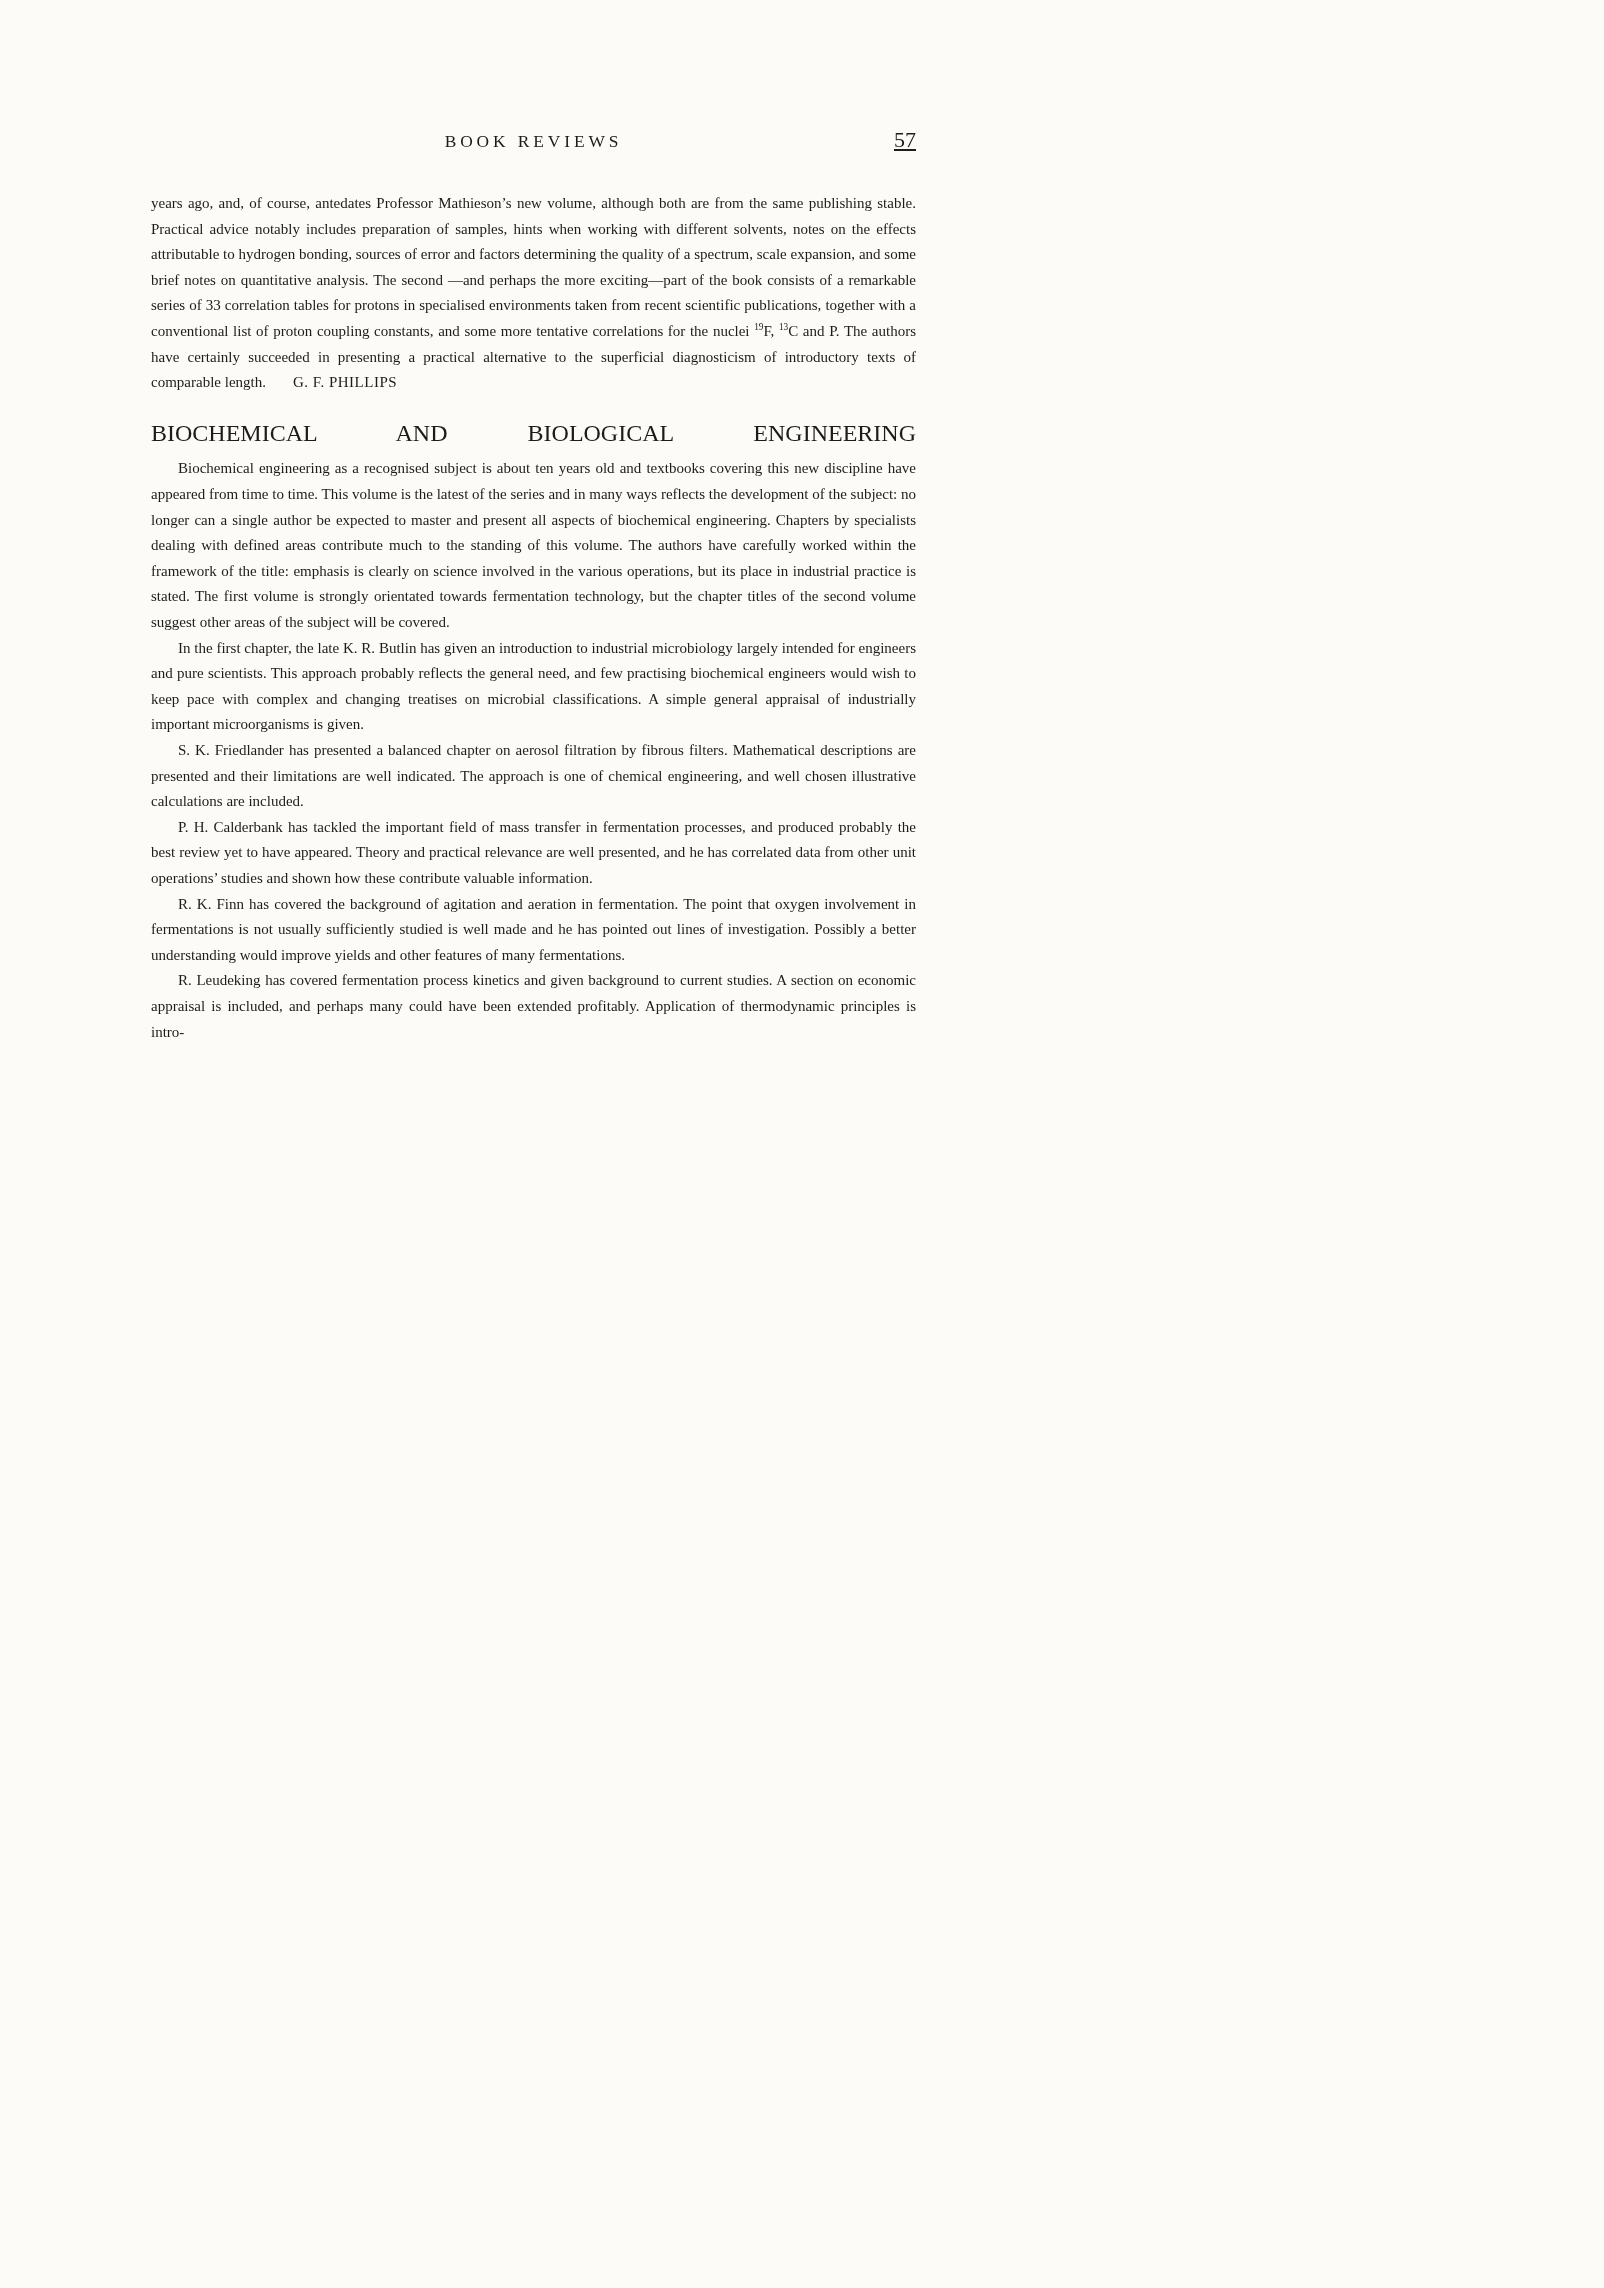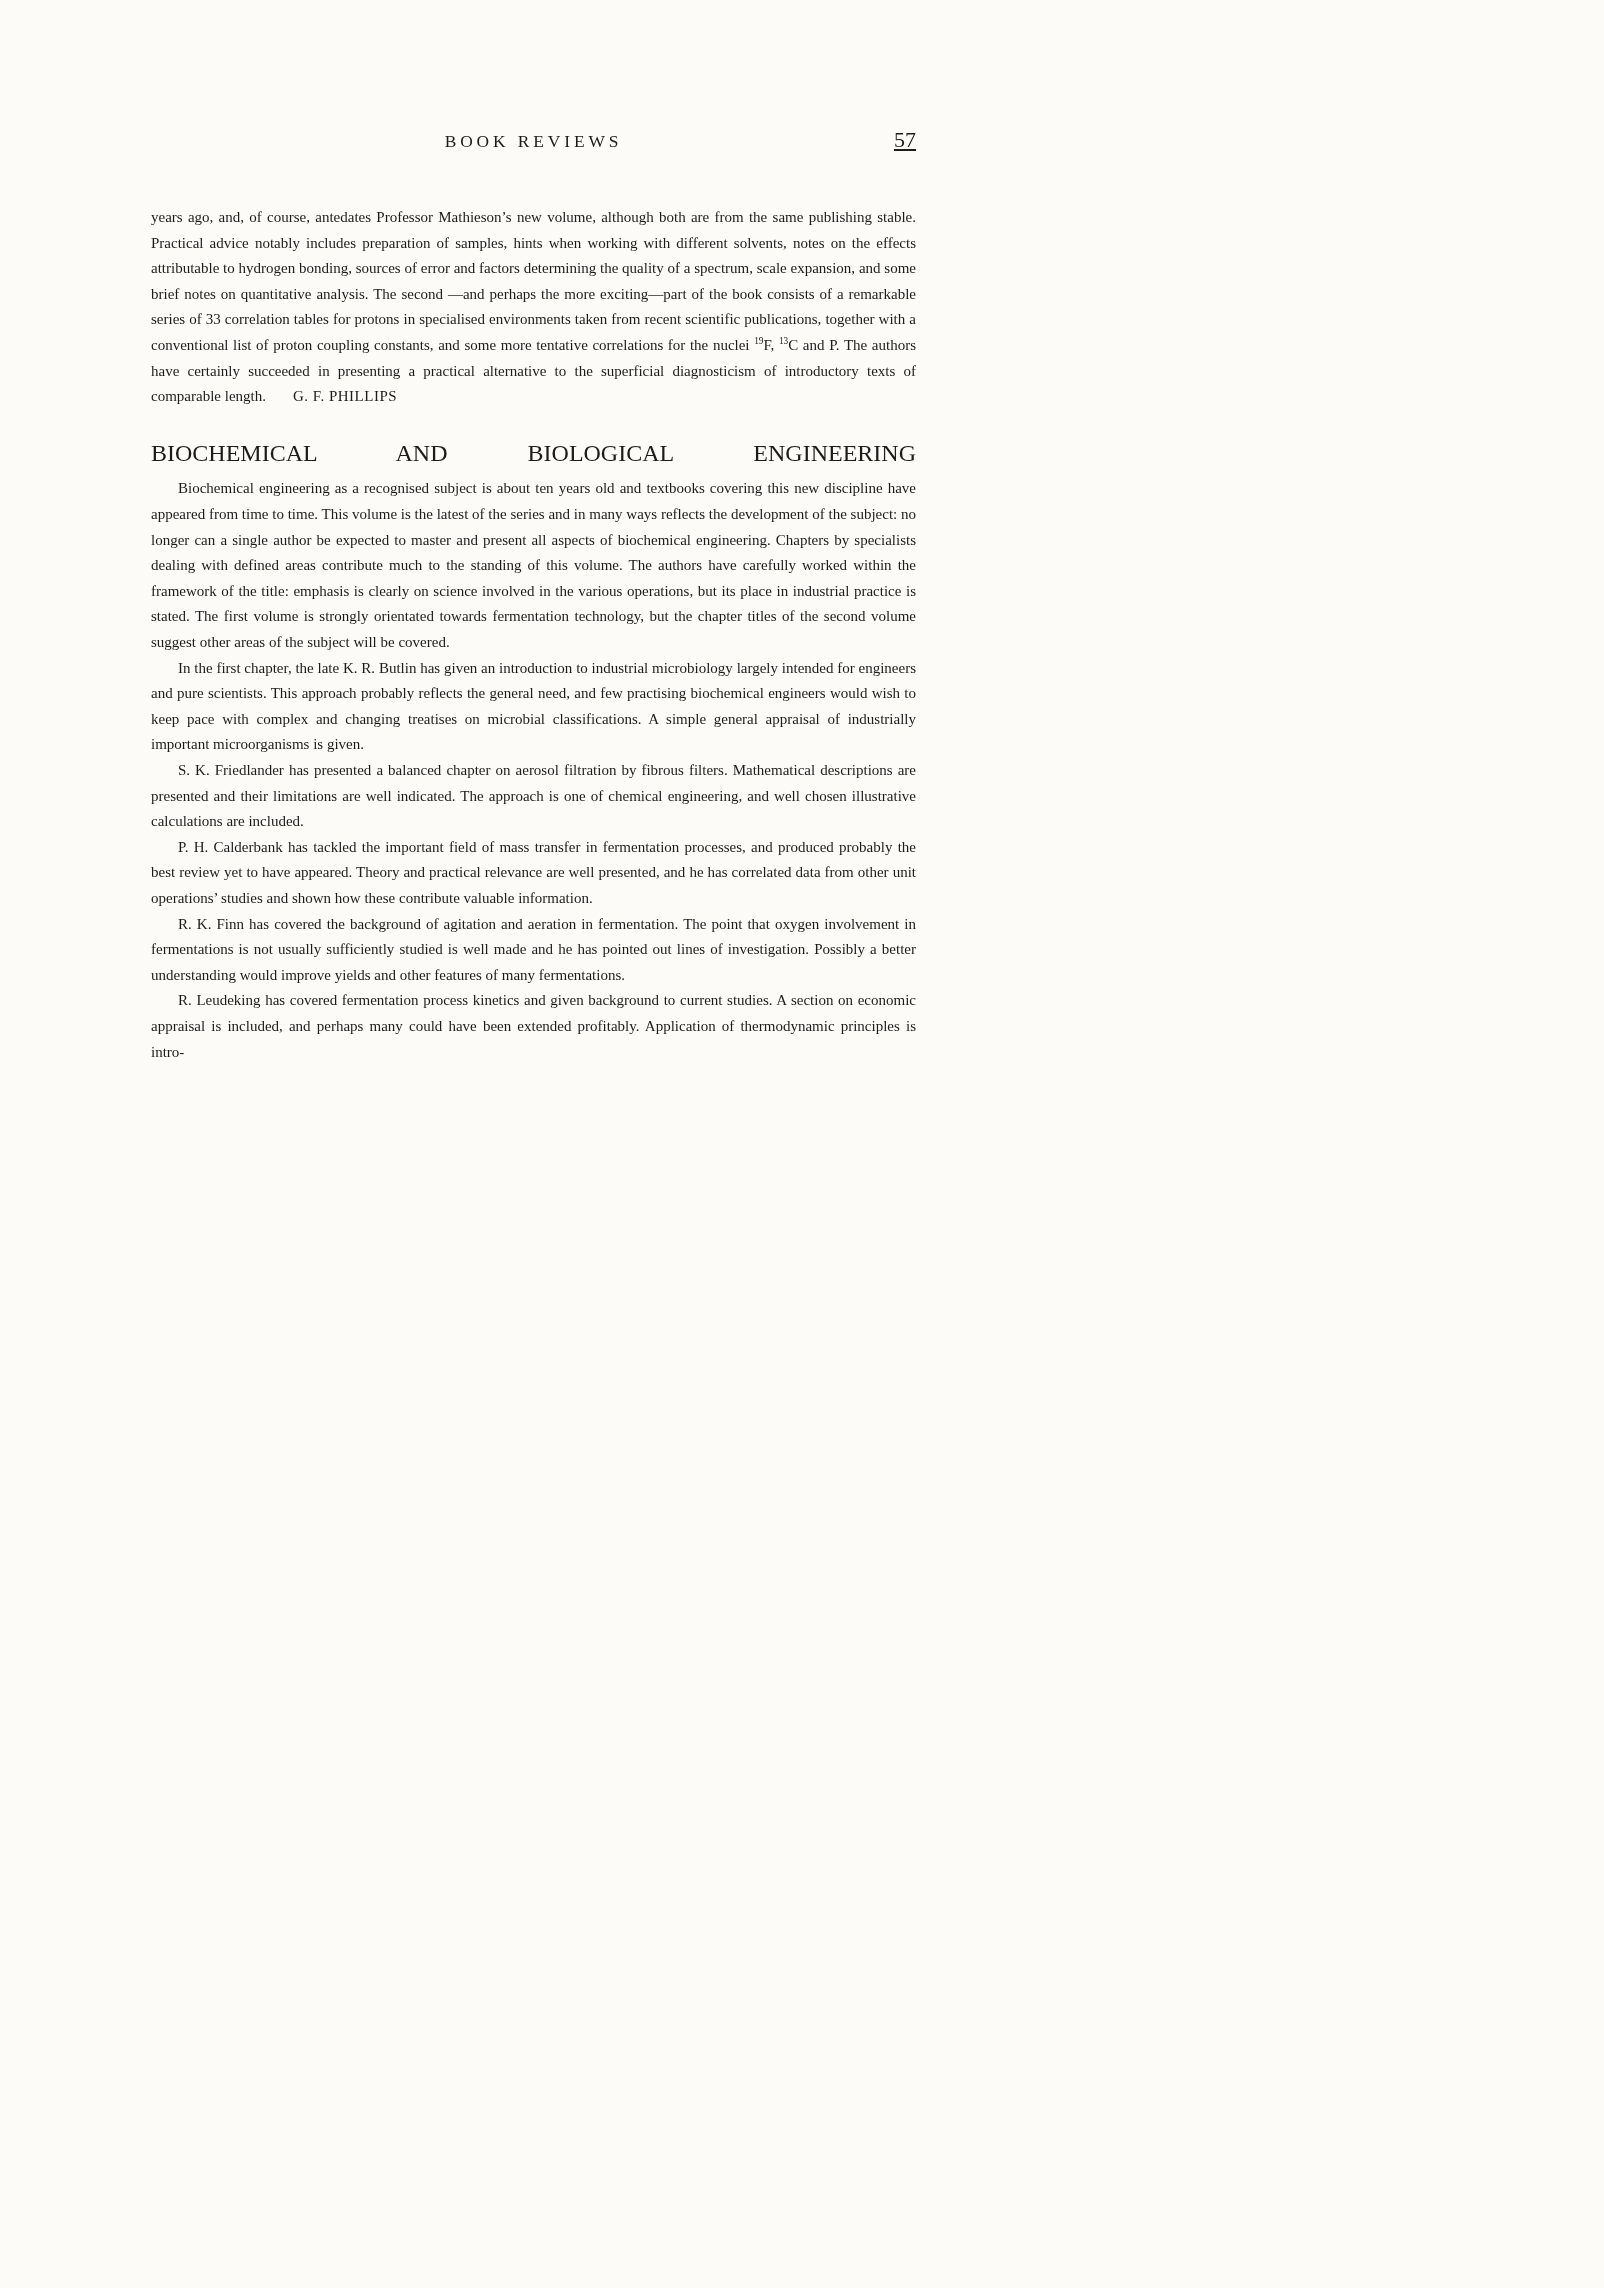--- a/index.html
+++ b/index.html
@@ -22,21 +22,21 @@
     position: absolute;
     left: 151px;
     top: 127px;
     width: 765px;
   }
 
   
   .page-header {
     position: relative;
     height: 31px;
-    margin-bottom: 47px;
+    margin-bottom: 33px;
   }
   .running-title {
     text-align: center;
     font-size: 17.4px;
     letter-spacing: 3.9px;
     padding-top: 3.9px;
   }
   .page-number {
     position: absolute;
     right: 0;
@@ -55,21 +55,21 @@
   .para.no-indent { text-indent: 0; }
 
   .signature {
     margin-left: 1.8em;
     letter-spacing: 0.5px;
     white-space: nowrap;
   }
 
   
   .review-heading {
-    margin-top: 27px;
+    margin-top: 21px;
     margin-bottom: 7.7px;
     font-size: 24px;
     line-height: 32px;
   }
   .heading-line1 {
     text-align: justify;
     text-align-last: justify;
   }
   .heading-line2,
   .heading-line3 {

